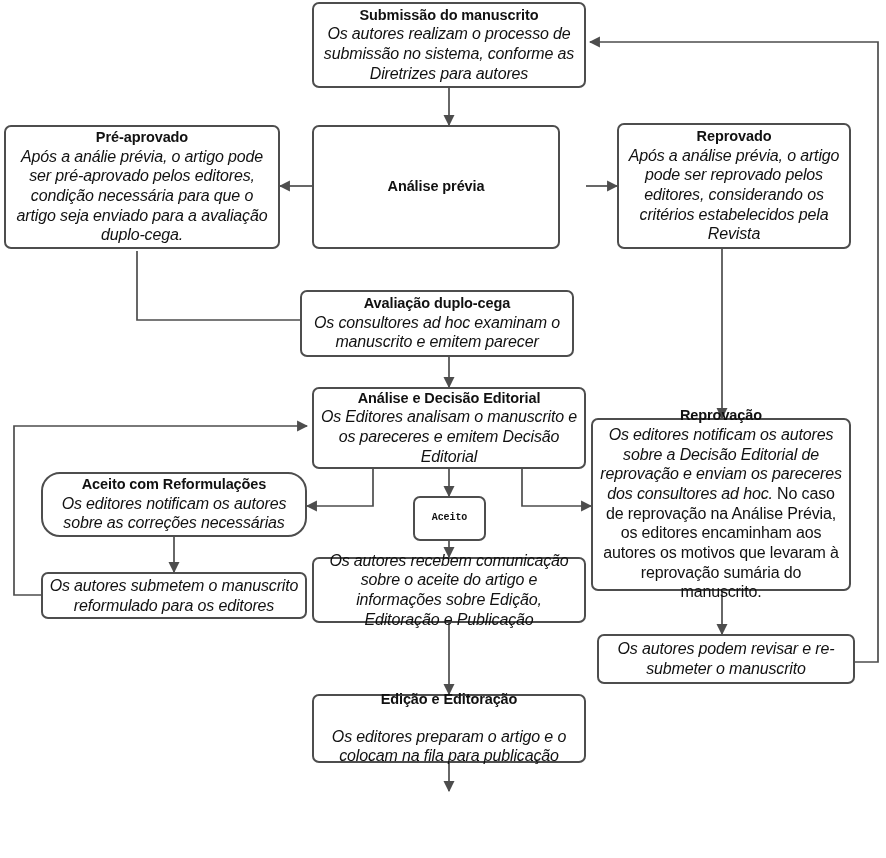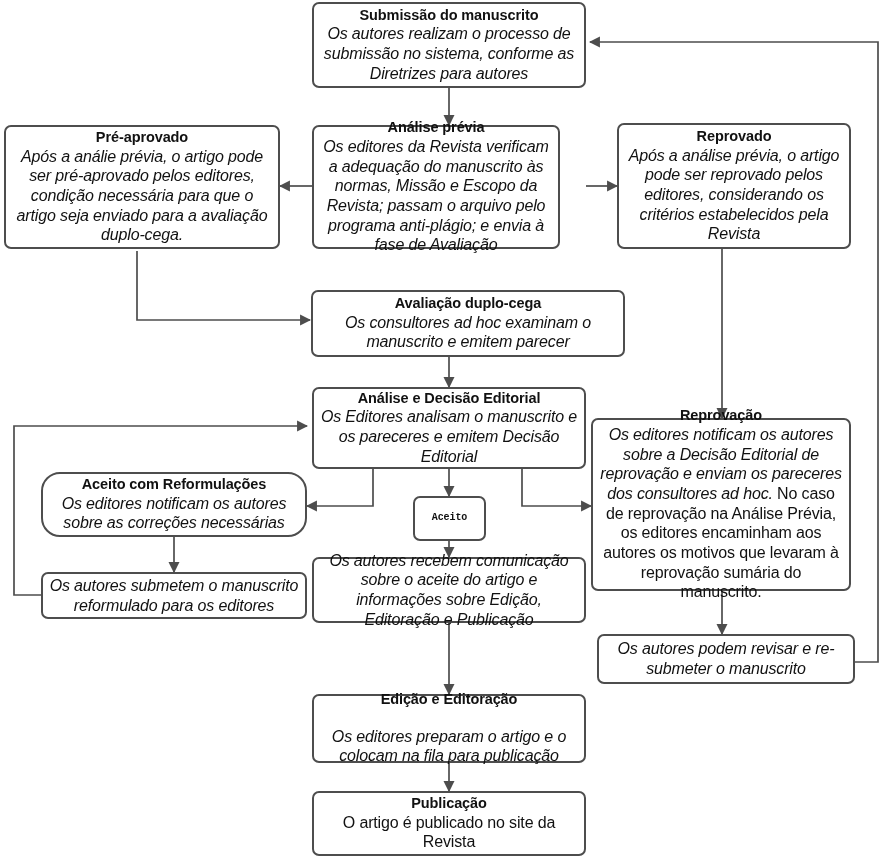--- a/index.html
+++ b/index.html
@@ -91,34 +91,33 @@
     </g>
   </svg>
 
   <div class="node" style="left:312px; top:2px; width:274px; height:86px;">
     <div class="title">Submissão do manuscrito</div>
     <div class="body">Os autores realizam o processo de submissão no sistema, conforme as Diretrizes para autores</div>
   </div>
 
   <div class="node" style="left:312px; top:125px; width:248px; height:124px;">
     <div class="title">Análise prévia</div>
-    <div class="body">Os editores da Revista verificam a adequação do manuscrito às normas, Missão e Escopo da Revista; passam o arquivo pelo programa anti-plágio; e envia à fase de Avaliação</div>
   </div>
 
   <div class="node" style="left:4px; top:125px; width:276px; height:124px;">
     <div class="title">Pré-aprovado</div>
     <div class="body">Após a análie prévia, o artigo pode ser pré-aprovado pelos editores, condição necessária para que o artigo seja enviado para a avaliação duplo-cega.</div>
   </div>
 
   <div class="node" style="left:617px; top:123px; width:234px; height:126px;">
     <div class="title">Reprovado</div>
     <div class="body">Após a análise prévia, o artigo pode ser reprovado pelos editores, considerando os critérios estabelecidos pela Revista</div>
   </div>
 
-  <div class="node" style="left:311px; top:290px; width:314px; height:67px;">
+  <div class="node" style="left:300px; top:290px; width:274px; height:67px;">
     <div class="title">Avaliação duplo-cega</div>
     <div class="body">Os consultores ad hoc examinam o manuscrito e emitem parecer</div>
   </div>
 
   <div class="node" style="left:312px; top:387px; width:274px; height:82px;">
     <div class="title">Análise e Decisão Editorial</div>
     <div class="body">Os Editores analisam o manuscrito e os pareceres e emitem Decisão Editorial</div>
   </div>
 
   <div class="node" style="left:41px; top:472px; width:266px; height:65px;border-radius:19px;">
@@ -145,18 +144,14 @@
 
   <div class="node" style="left:597px; top:634px; width:258px; height:50px;">
     <div class="body">Os autores podem revisar e re-submeter o manuscrito</div>
   </div>
 
   <div class="node" style="left:312px; top:694px; width:274px; height:69px;gap:18px;">
     <div class="title">Edição e Editoração</div>
     <div class="body">Os editores preparam o artigo e o colocam na fila para publicação</div>
   </div>
 
-  <div class="node" style="left:312px; top:791px; width:274px; height:65px;">
-    <div class="title">Publicação</div>
-    <div class="body upright">O artigo é publicado no site da Revista</div>
-  </div>
 
 </div>
 
 </body></html>

